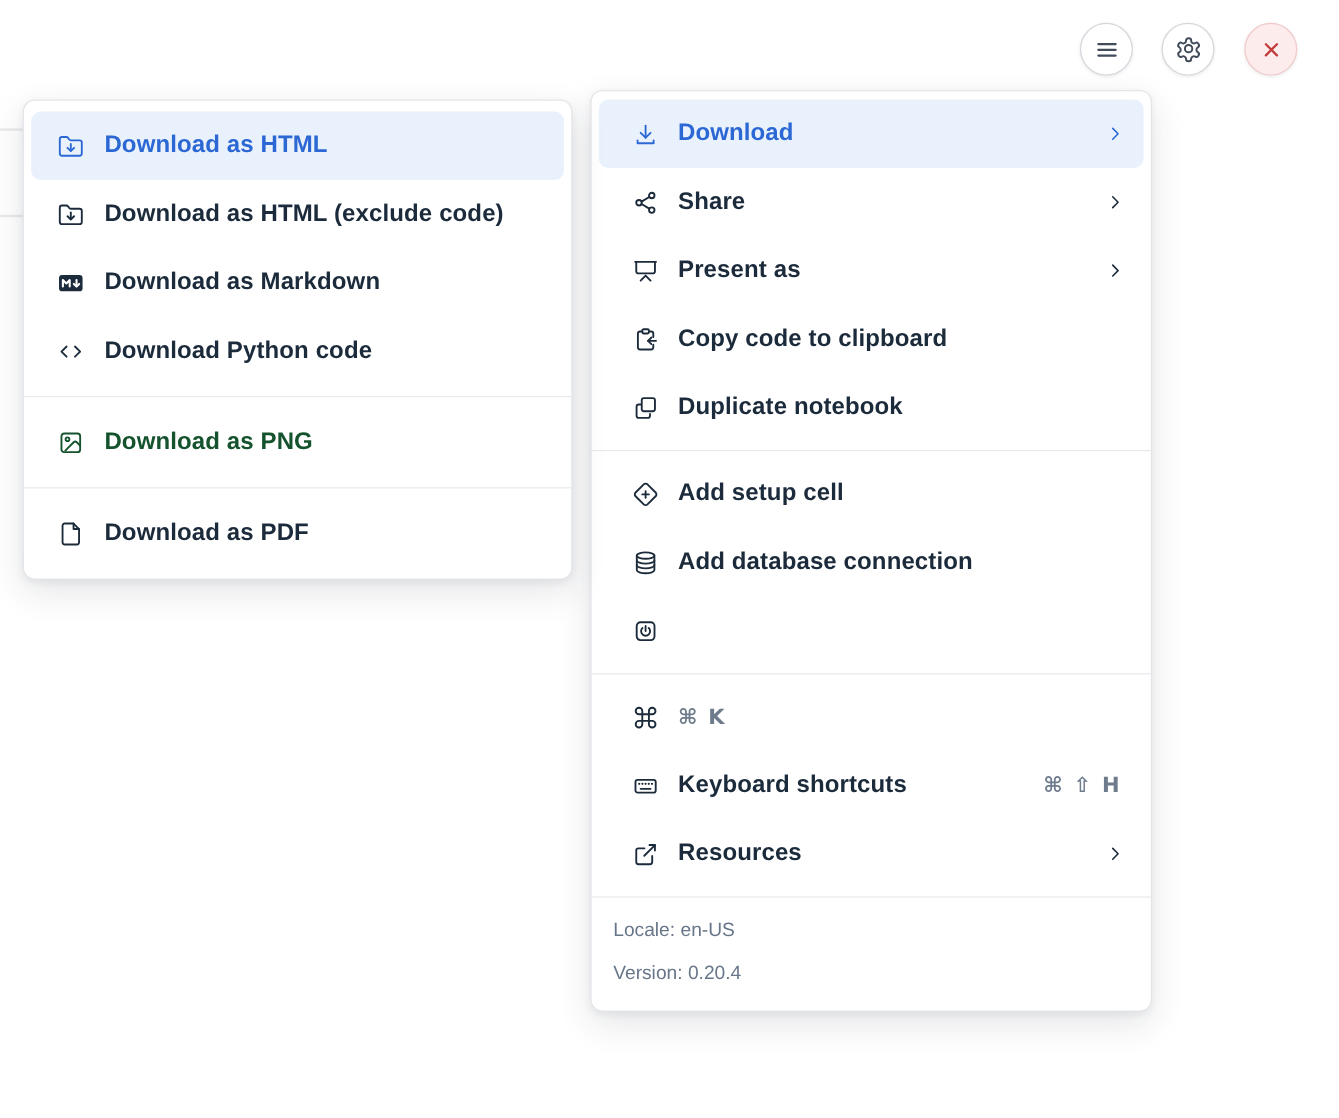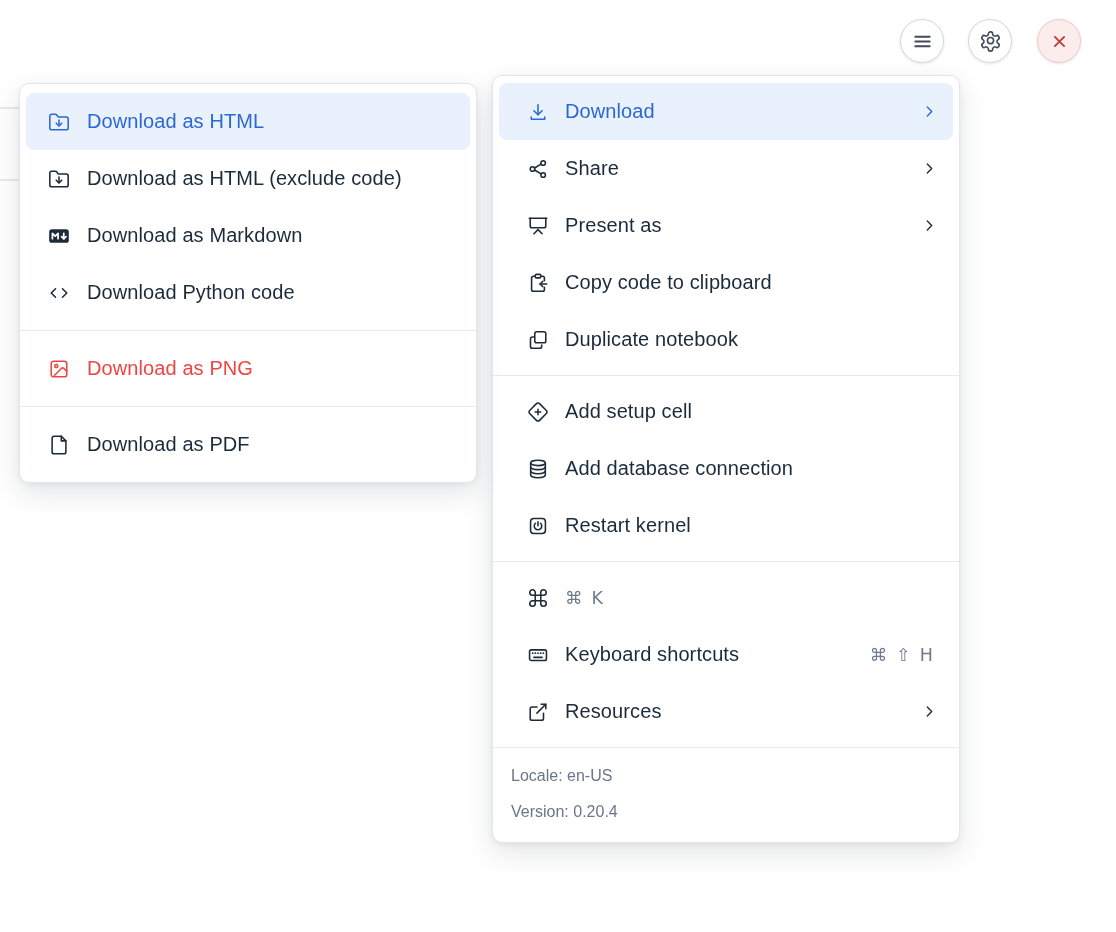--- a/index.html
+++ b/index.html
@@ -34,25 +34,25 @@
   }
   #main-panel{left:492px;top:75px;width:468px;z-index:1;}
   #submenu-panel{left:19px;top:83px;width:458px;z-index:2;}
 
   .menu-section{padding:7px 6px;}
   #submenu-panel .menu-section{padding:9px 6px;}
   .menu-divider{height:1px;background:#e8e9ed;}
 
   .menu-item{
     height:57px;display:flex;align-items:center;gap:16px;
-    padding:0 14px 0 28px;border-radius:8px;font-size:20px;cursor:pointer;
+    padding:0 14px 0 28px;border-radius:8px;font-size:20px;cursor:pointer;font-weight:bold;
   }
   #submenu-panel .menu-item{padding-left:22px;gap:17px;}
   .menu-item.highlighted{background:#e9f1fc;color:#2c68d4;}
-  .menu-item.disabled{color:#ef4444;cursor:default;}
+  .menu-item.disabled{color:#14532d;cursor:default;}
   .mi-icon{width:22px;height:22px;flex:0 0 22px;}
   .mi-icon svg{width:22px;height:22px;display:block;}
   .mi-label{flex:1;white-space:nowrap;letter-spacing:.1px;}
   .mi-chevron{width:19px;height:19px;}
   .mi-chevron svg{width:19px;height:19px;display:block;}
   .mi-shortcut{display:flex;align-items:center;gap:9px;color:#6e7b8c;font-size:17.5px;padding-right:6px;}
   .mi-shortcut .key{font-family:"DejaVu Sans","Liberation Sans",sans-serif;}
 
   .menu-footer{
     border-top:1px solid #e8e9ed;
@@ -182,21 +182,20 @@
           <span class="mi-label">Add database connection</span>
         </div>
         <div class="menu-item">
           <span class="mi-icon">
             <svg viewBox="0 0 24 24" fill="none" stroke="currentColor" stroke-width="1.7" stroke-linecap="round" stroke-linejoin="round">
               <rect x="3.9" y="3.9" width="16.2" height="16.2" rx="3.4"></rect>
               <path d="M12 7.3v4.5"></path>
               <path d="M9.2 9a4.1 4.1 0 1 0 5.6 0"></path>
             </svg>
           </span>
-          <span class="mi-label">Restart kernel</span>
         </div>
       </div>
       <div class="menu-divider"></div>
       <div class="menu-section">
         <div class="menu-item">
           <span class="mi-icon">
             <svg viewBox="0 0 24 24" fill="none" stroke="currentColor" stroke-width="1.7" stroke-linecap="round" stroke-linejoin="round">
               <path d="M15 6v12a3 3 0 1 0 3-3H6a3 3 0 1 0 3 3V6a3 3 0 1 0-3 3h12a3 3 0 1 0-3-3"></path>
             </svg>
           </span>

